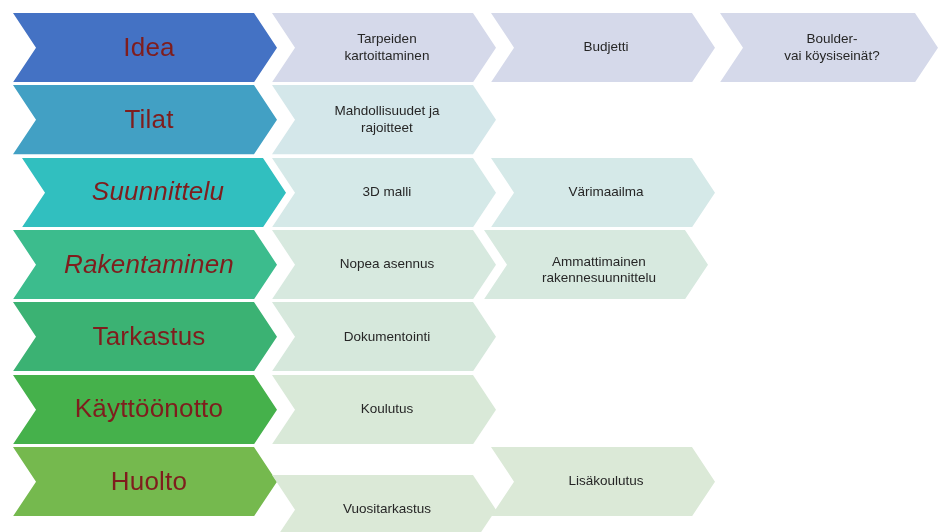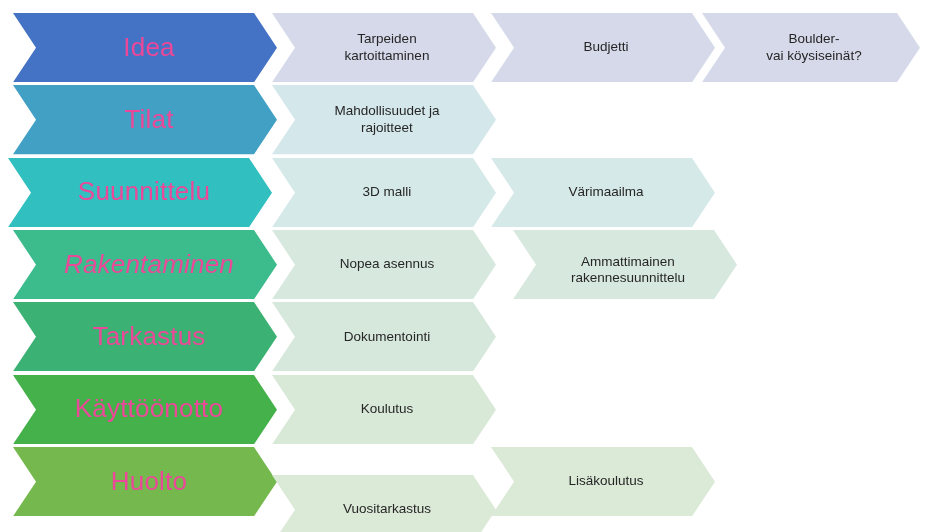--- a/index.html
+++ b/index.html
@@ -42,21 +42,21 @@
     display: flex;
     align-items: center;
     justify-content: center;
     text-align: center;
     box-sizing: border-box;
     white-space: pre-line;
     line-height: 1.22;
     pointer-events: none;
   }
   .stage .cell-label {
-    color: #ec4899;
+    color: #7f1d1d;
     font-size: 26px;
     font-weight: 400;
     letter-spacing: 0.2px;
     padding-left: 26px;
     padding-right: 18px;
   }
   .detail .cell-label {
     color: #262626;
     font-size: 13.5px;
     font-weight: 400;
@@ -81,21 +81,21 @@
         </svg>
         <div class="cell-label">Tarpeiden
 kartoittaminen</div>
       </div>
       <div class="cell detail" style="left: 491px; width: 224px; height: 69.3px;">
         <svg width="224" height="69.3" viewBox="0 0 224 69.3">
           <path d="M 0,0 L 201,0 L 224,34.65 L 201,69.3 L 0,69.3 L 23,34.65 Z" fill="#D5D9EA"></path>
         </svg>
         <div class="cell-label">Budjetti</div>
       </div>
-      <div class="cell detail" style="left: 702px; width: 218px; height: 69.3px;">
+      <div class="cell detail" style="left: 720px; width: 218px; height: 69.3px;">
         <svg width="218" height="69.3" viewBox="0 0 218 69.3">
           <path d="M 0,0 L 195,0 L 218,34.65 L 195,69.3 L 0,69.3 L 23,34.65 Z" fill="#D5D9EA"></path>
         </svg>
         <div class="cell-label">Boulder-
 vai köysiseinät?</div>
       </div>
     </div>
     <div class="row" style="top: 85.3px; height: 69.3px;">
       <div class="cell stage" style="left: 13px; width: 264px; height: 69.3px;">
         <svg width="264" height="69.3" viewBox="0 0 264 69.3">
@@ -105,21 +105,21 @@
       </div>
       <div class="cell detail" style="left: 272px; width: 224px; height: 69.3px;">
         <svg width="224" height="69.3" viewBox="0 0 224 69.3">
           <path d="M 0,0 L 201,0 L 224,34.65 L 201,69.3 L 0,69.3 L 23,34.65 Z" fill="#D4E7EA"></path>
         </svg>
         <div class="cell-label">Mahdollisuudet ja
 rajoitteet</div>
       </div>
     </div>
     <div class="row" style="top: 157.6px; height: 69.3px;">
-      <div class="cell stage" style="left: 8px; width: 264px; height: 69.3px;">
+      <div class="cell stage" style="left: 22px; width: 264px; height: 69.3px; font-style: italic;">
         <svg width="264" height="69.3" viewBox="0 0 264 69.3">
           <path d="M 0,0 L 241,0 L 264,34.65 L 241,69.3 L 0,69.3 L 23,34.65 Z" fill="#31BFBF"></path>
         </svg>
         <div class="cell-label">Suunnittelu</div>
       </div>
       <div class="cell detail" style="left: 272px; width: 224px; height: 69.3px;">
         <svg width="224" height="69.3" viewBox="0 0 224 69.3">
           <path d="M 0,0 L 201,0 L 224,34.65 L 201,69.3 L 0,69.3 L 23,34.65 Z" fill="#D5E9E8"></path>
         </svg>
         <div class="cell-label">3D malli</div>
@@ -137,21 +137,21 @@
           <path d="M 0,0 L 241,0 L 264,34.65 L 241,69.3 L 0,69.3 L 23,34.65 Z" fill="#3CBC8D"></path>
         </svg>
         <div class="cell-label">Rakentaminen</div>
       </div>
       <div class="cell detail" style="left: 272px; width: 224px; height: 69.3px;">
         <svg width="224" height="69.3" viewBox="0 0 224 69.3">
           <path d="M 0,0 L 201,0 L 224,34.65 L 201,69.3 L 0,69.3 L 23,34.65 Z" fill="#D7E9DF"></path>
         </svg>
         <div class="cell-label">Nopea asennus</div>
       </div>
-      <div class="cell detail" style="left: 513px; width: 224px; height: 81px; text-decoration: underline;">
+      <div class="cell detail" style="left: 484px; width: 224px; height: 81px; text-decoration: underline;">
         <svg width="224" height="69.3" viewBox="0 0 224 69.3">
           <path d="M 0,0 L 201,0 L 224,34.65 L 201,69.3 L 0,69.3 L 23,34.65 Z" fill="#D7E9DF"></path>
         </svg>
         <div class="cell-label">Ammattimainen
 rakennesuunnittelu</div>
       </div>
     </div>
     <div class="row" style="top: 302.2px; height: 69.3px;">
       <div class="cell stage" style="left: 13px; width: 264px; height: 69.3px;">
         <svg width="264" height="69.3" viewBox="0 0 264 69.3">

